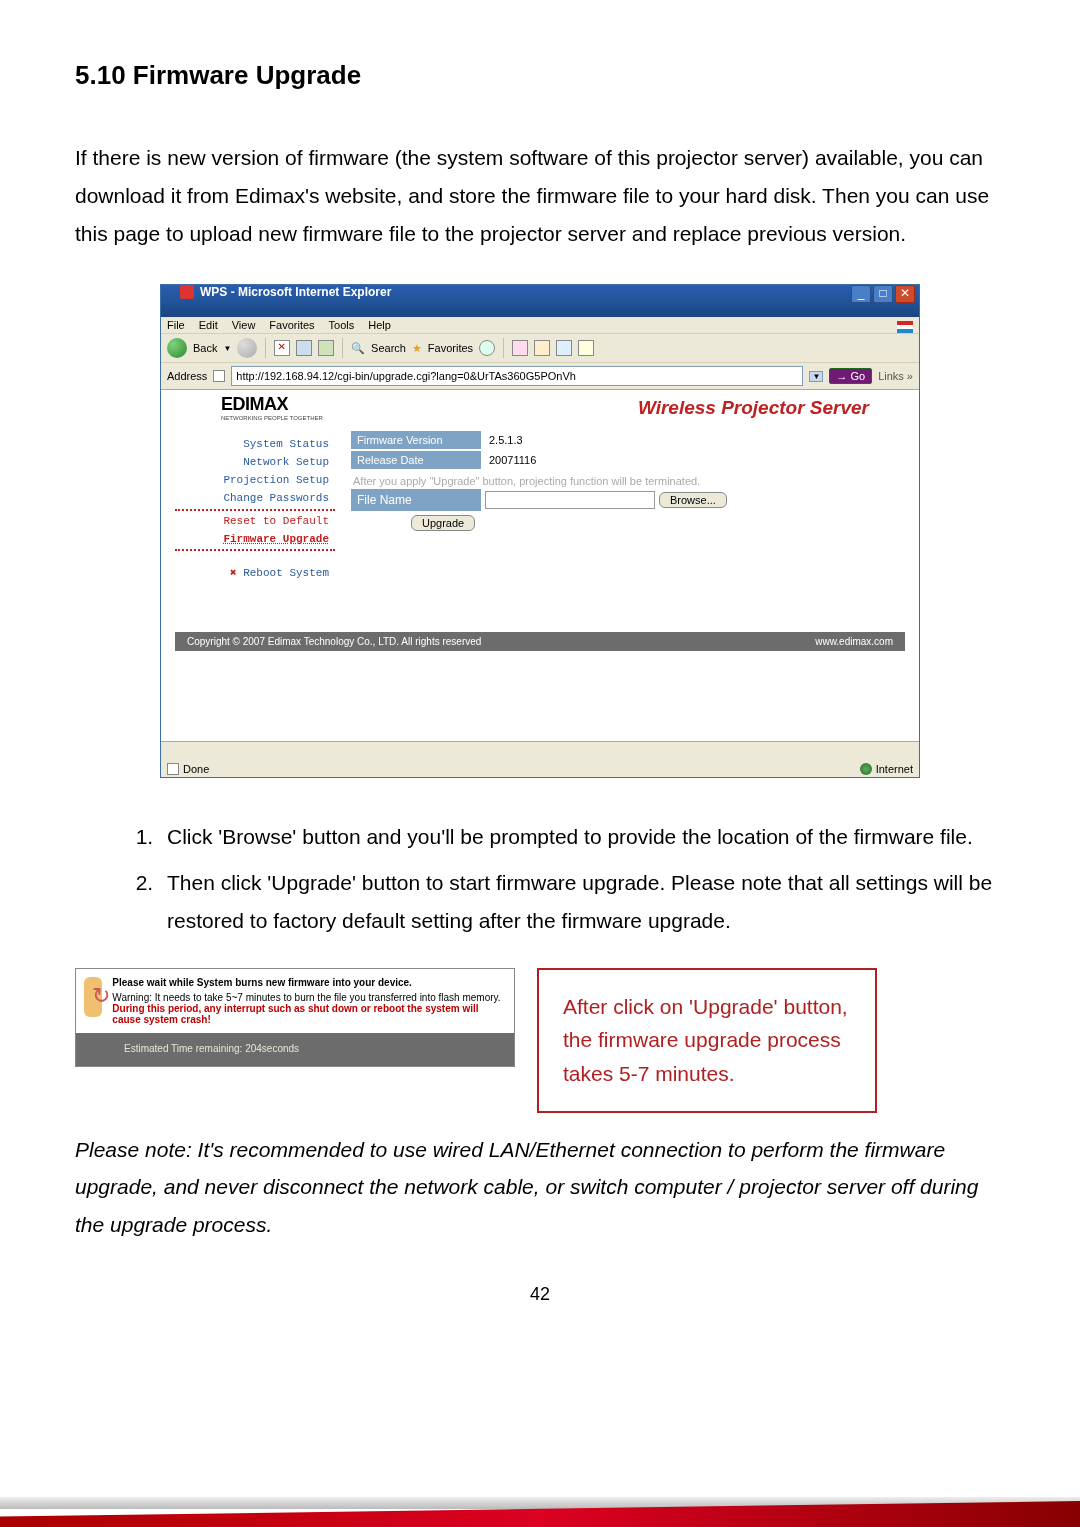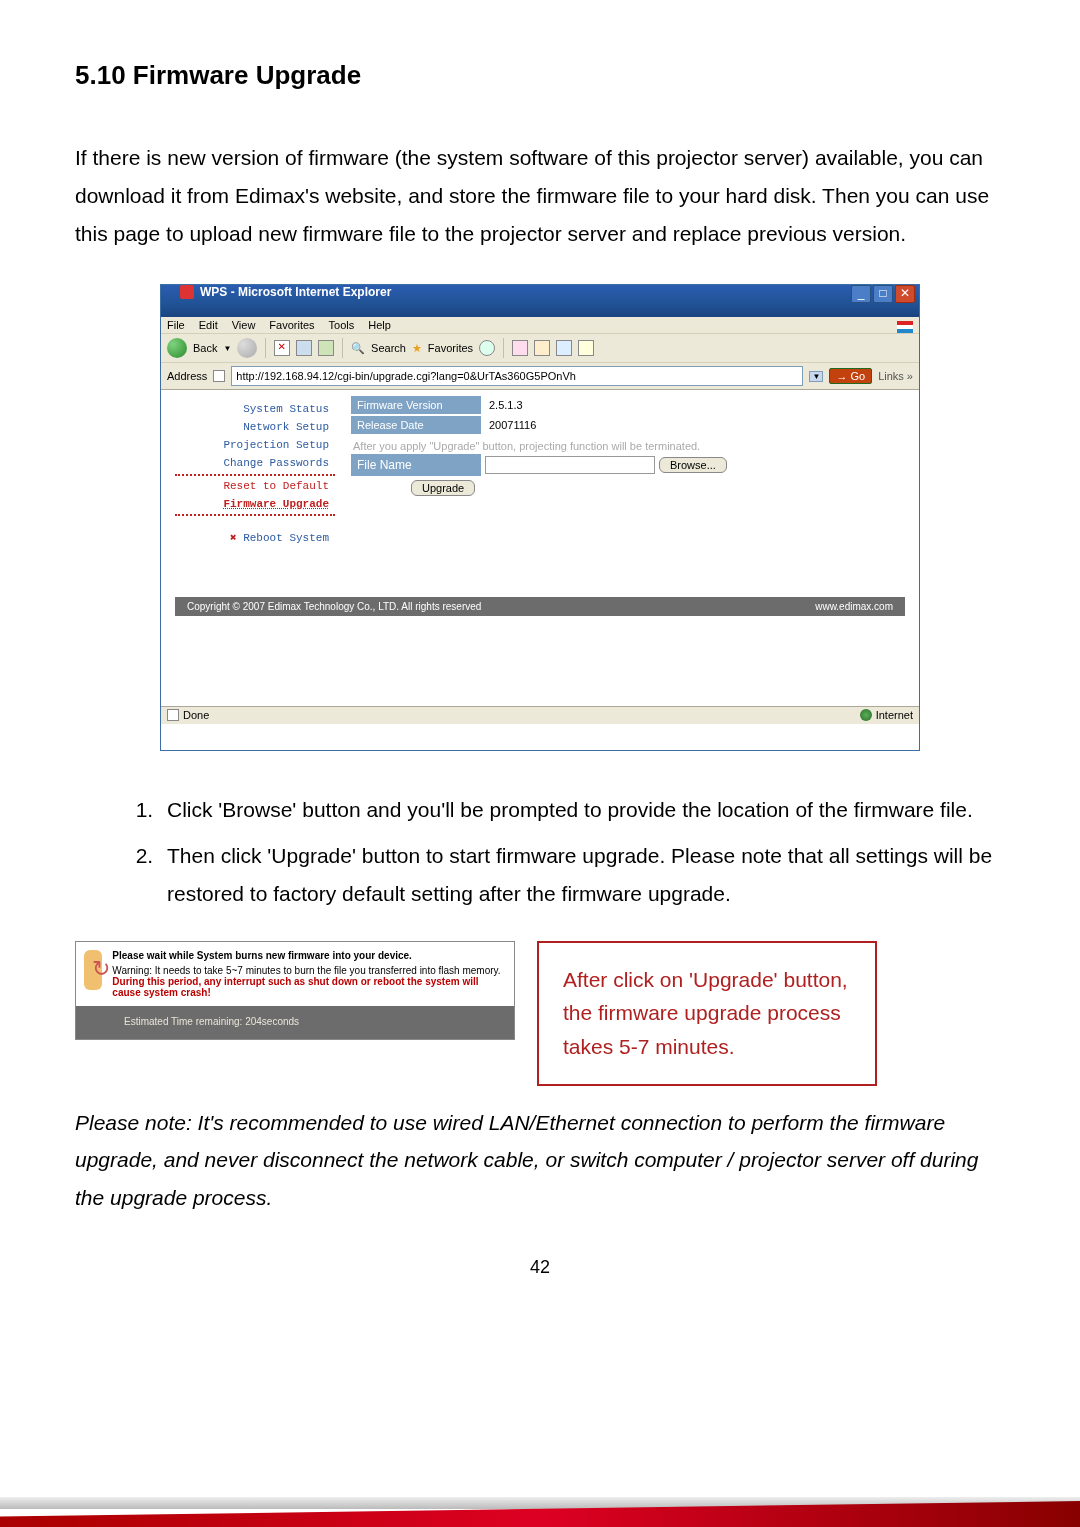--- a/index.html
+++ b/index.html
@@ -44,21 +44,21 @@
   .green { background: radial-gradient(circle at 30% 30%, #7ed37e, #2a8a2a);}
   .grey  { background: radial-gradient(circle at 30% 30%, #ddd, #aaa);}
   .tb-icon { width:16px; height:16px; display:inline-block; border:1px solid #888;}
   .tb-icon.red { background:#fff; position:relative;}
   .tb-icon.red::before{content:"✕"; color:#c00; font-size:10px; position:absolute; left:2px; top:0;}
   .tb-sep { width:1px; height:20px; background:#c4bfaa; margin:0 2px;}
   .addrbar {
     background:#ece9d8; padding:3px 6px; display:flex; align-items:center; gap:6px; font-size:11px; border-bottom:1px solid #aca899;
   }
   .addr-input { flex:1; background:#fff; border:1px solid #7f9db9; height:20px; padding:0 4px; font-size:11px; color:#000;}
-  .go-btn { background:#c2410c; color:#fff; border:1px solid #1e6a1e; padding:1px 6px; font-size:11px; border-radius:2px;}
+  .go-btn { background:#701a75; color:#fff; border:1px solid #1e6a1e; padding:1px 6px; font-size:11px; border-radius:2px;}
   .links-label { color:#555; font-size:11px;}
   .content-area { background:#fff; min-height:360px; position:relative;}
   .logo-row { display:flex; align-items:center; padding:4px 30px 4px 60px;}
   .edimax-logo { font-weight:bold; font-size:18px; letter-spacing:-0.5px; color:#000;}
   .edimax-logo small{display:block; font-size:6px; font-weight:normal; letter-spacing:0; color:#444;}
   .wps-title { margin-left:auto; font-size:19px; font-weight:bold; font-style:italic; color:#c02020; padding-right:20px;}
   .breadcrumb-bar {
     background:#6c6c6c; color:#fff; font-size:11px; padding:4px 12px; display:flex; align-items:center;
     margin:0 14px;
   }
@@ -77,21 +77,21 @@
   .form-val { padding:3px 8px; color:#000;}
   .note-text { font-size:11px; color:#aaa; padding:4px 0 2px 2px;}
   .file-row { display:flex; align-items:center; gap:4px;}
   .file-row .form-label{height:22px; display:flex; align-items:center;}
   .file-input { background:#fff; border:1px solid #999; height:18px; width:170px;}
   .browse-btn, .upgrade-btn { background:#ece9d8; border:1px solid #888; padding:1px 10px; font-size:11px; border-radius:6px;}
   .upgrade-row { padding:4px 0 0 60px;}
   .footer-bar {
     background:#6c6c6c; color:#fff; font-size:10px; padding:4px 12px; display:flex; margin:40px 14px 0 14px;
   }
-  .statusbar { background:#ece9d8; border-top:1px solid #aca899; display:flex; align-items:flex-start; font-size:11px; padding:2px 6px; height:18px; margin-top:90px;}
+  .statusbar { background:#ece9d8; border-top:1px solid #aca899; display:flex; align-items:flex-end; font-size:11px; padding:2px 6px; height:36px; margin-top:90px;}
   .statusbar .done-icon{width:12px;height:12px;border:1px solid #888;margin-right:4px;display:inline-block;background:#fff;}
   .statusbar .zone{margin-left:auto; display:flex; align-items:center; gap:4px;}
   .globe{width:12px;height:12px;border-radius:50%;background:radial-gradient(circle,#5ab05a,#2a6a2a);display:inline-block;}
 
   
   ol.steps { font-size:21px; color:#000; margin:12px 0 28px 48px; padding-left:36px; line-height:1.8;}
   ol.steps li{ margin-bottom:8px; padding-left:8px;}
 
   
   .lower-row { display:flex; gap:22px; align-items:flex-start; margin:12px 0 12px 0;}
@@ -169,20 +169,26 @@
   <div class="addrbar">
     <span>Address</span>
     <span style="width:12px;height:12px;background:#fff;border:1px solid #888;display:inline-block;"></span>
     <input class="addr-input" value="http://192.168.94.12/cgi-bin/upgrade.cgi?lang=0&amp;UrTAs360G5POnVh" style="">
     <span style="font-size:8px;background:#c8d8ee;border:1px solid #7f9db9;padding:0 2px;">▼</span>
     <span class="go-btn">→ <span>Go</span></span>
     <span class="links-label"><span>Links</span> »</span>
   </div>
 
   <div class="content-area">
+    <div class="logo-row">
+      <div class="edimax-logo">
+        <span>EDIMAX</span><small>NETWORKING PEOPLE TOGETHER</small>
+      </div>
+      <div class="wps-title">Wireless Projector Server</div>
+    </div>
     <div class="main-panel">
       <div class="sidebar">
         <div class="sidebar-item">System Status</div>
         <div class="sidebar-item">Network Setup</div>
         <div class="sidebar-item">Projection Setup</div>
         <div class="sidebar-item">Change Passwords</div>
         <div class="sidebar-item dotted-top" style="color:#c02020;">Reset to Default</div>
         <div class="sidebar-item active dotted-bot">Firmware Upgrade</div>
         <div class="sidebar-item reboot" style="margin-top:12px;">Reboot System</div>
       </div>

